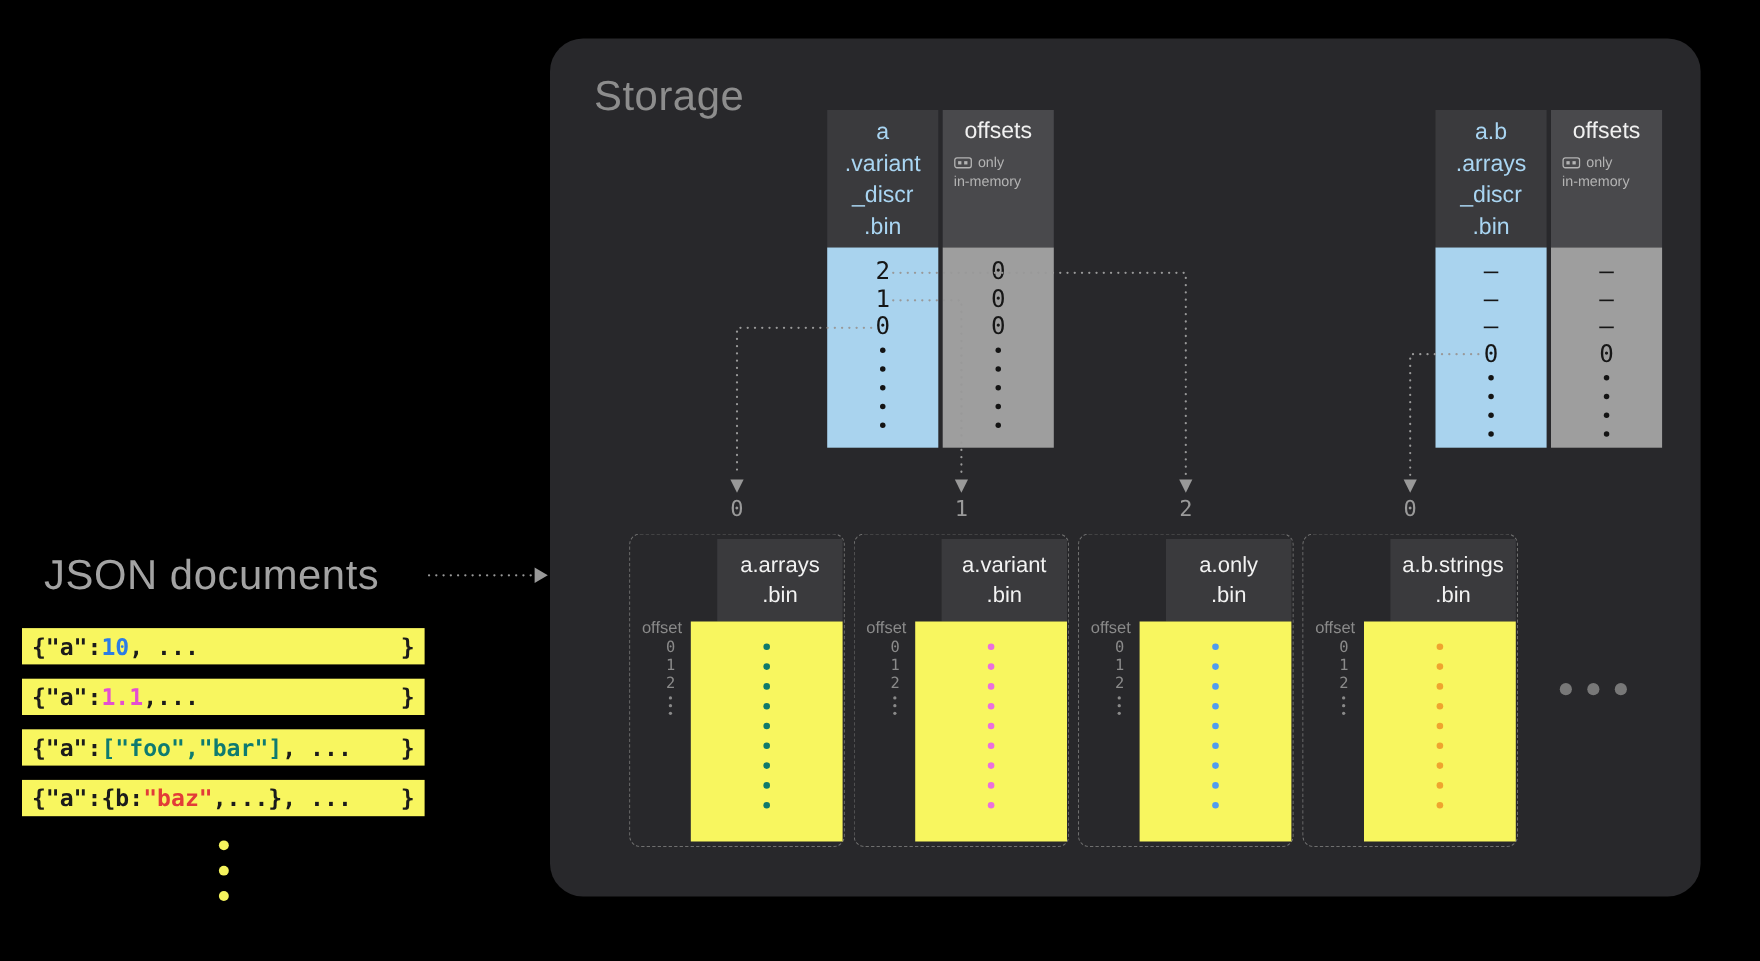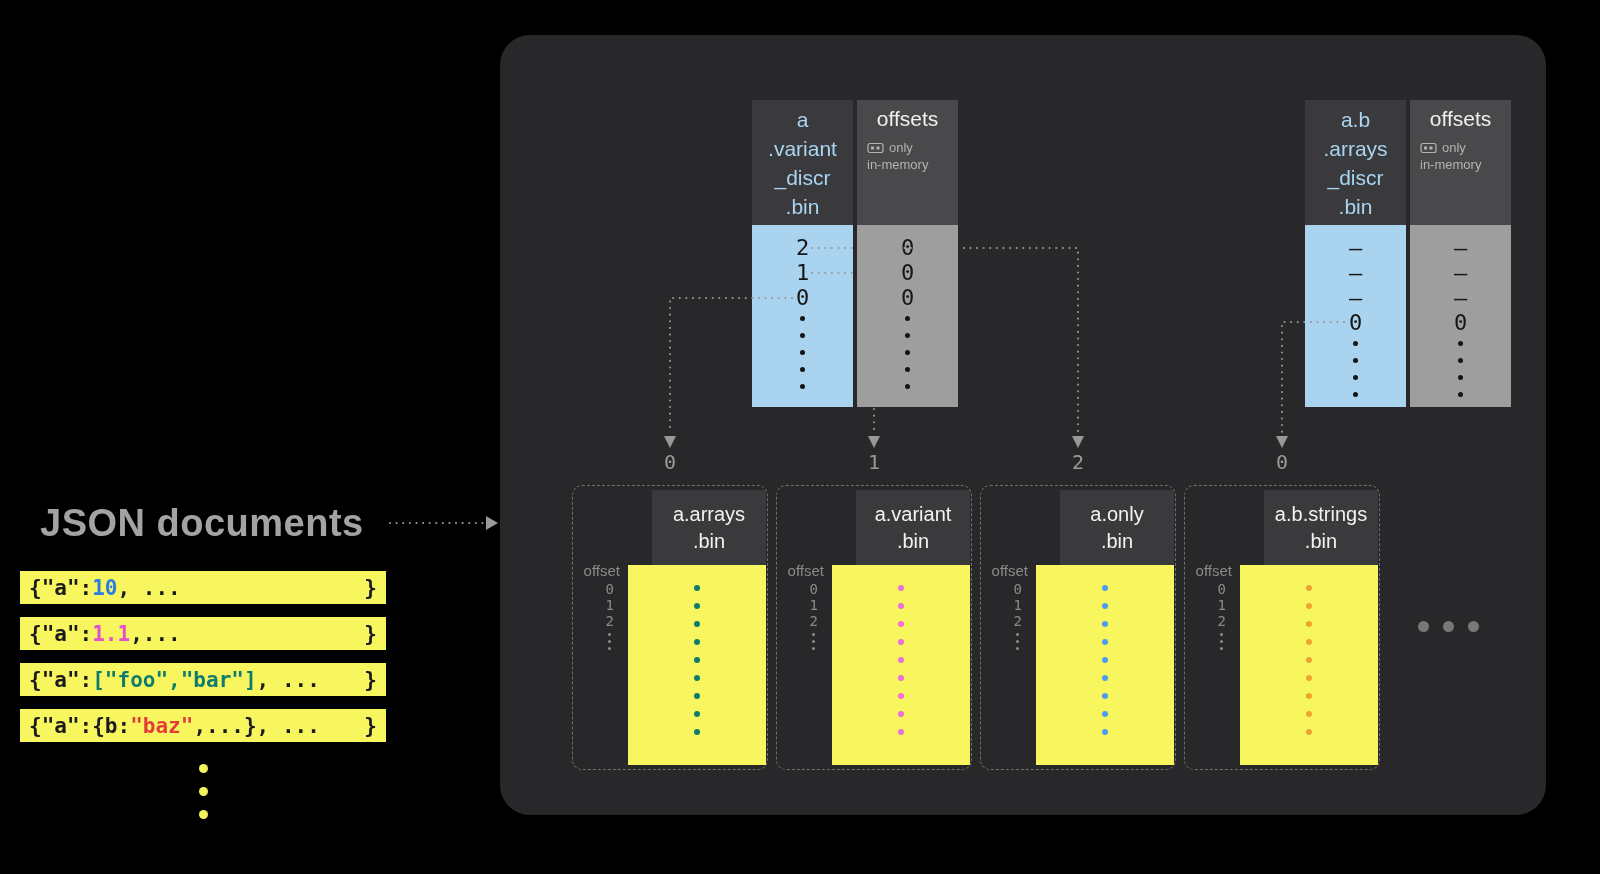--- a/index.html
+++ b/index.html
@@ -1,21 +1,21 @@
 <!DOCTYPE html>
 <html style="--c-code: #1b1b1b; --c-blue: #2d7ce4; --c-pink: #e44fd1; --c-teal: #0e7b70; --c-red: #e23c38; --c-row_bg: #f8f65f; --c-discr_bg: #a9d3ee; --c-offsets_bg: #9e9e9e; --c-header_bg: #3a3a3d; --c-offsets_header_bg: #49494c; --c-panel_bg: #28282b; --c-arrow: #999999; --c-arrays_dot: #0f7a6c; --c-floats_dot: #ec6fdd; --c-ints_dot: #4f9cf0; --c-strings_dot: #efa42f; --c-black_dot: #141414; --c-gray_dot: #787878; --c-yellow_dot: #f5f35d; --c-gutter_dot: #8a8a8a;"><head>
 <meta charset="utf-8">
 <style>
   * { margin:0; padding:0; box-sizing:border-box; }
   html,body { width:1600px; height:874px; background:#000; overflow:hidden;
               font-family:"Liberation Sans", sans-serif; }
   .canvas { position:absolute; inset:0; width:1600px; height:874px; background:#000; }
 
   
-  .json-title { position:absolute; left:40px; top:502px; font-size:38px; font-weight:700;
+  .json-title { position:absolute; left:40px; top:502px; font-size:38px; font-weight:400;
                 color:#a3a3a3; letter-spacing:.5px; }
   .json-rows { position:absolute; left:20px; top:571px; width:366px;
                display:flex; flex-direction:column; gap:13px; }
   .json-row { height:33px; background:var(--c-row_bg); display:flex; align-items:center;
               padding:0 9px; font-family:"DejaVu Sans Mono", monospace; font-size:21px;
               font-weight:700; }
   .json-row span { white-space:pre; }
   .left-more { position:absolute; left:199px; top:764px; }
 
   
@@ -106,20 +106,21 @@
       </div>
   </div>
 
   <div class="left-more" style="display: flex; flex-direction: column; align-items: center; gap: 14px;">
       <span style="height: 9px; width: 9px; border-radius: 50%; background: rgb(245, 243, 93); flex: 0 0 auto;"></span>
       <span style="height: 9px; width: 9px; border-radius: 50%; background: rgb(245, 243, 93); flex: 0 0 auto;"></span>
       <span style="height: 9px; width: 9px; border-radius: 50%; background: rgb(245, 243, 93); flex: 0 0 auto;"></span>
     </div>
 
   <div class="storage">
+    <div class="storage-title">Storage</div>
 
     <div class="col" style="left:252px">
       <div class="col-header discr-header">a
 .variant
 _discr
 .bin</div>
       <div class="col-body discr-body">
         <div class="vals">
             <div class="val">2</div>
             <div class="val">1</div>

